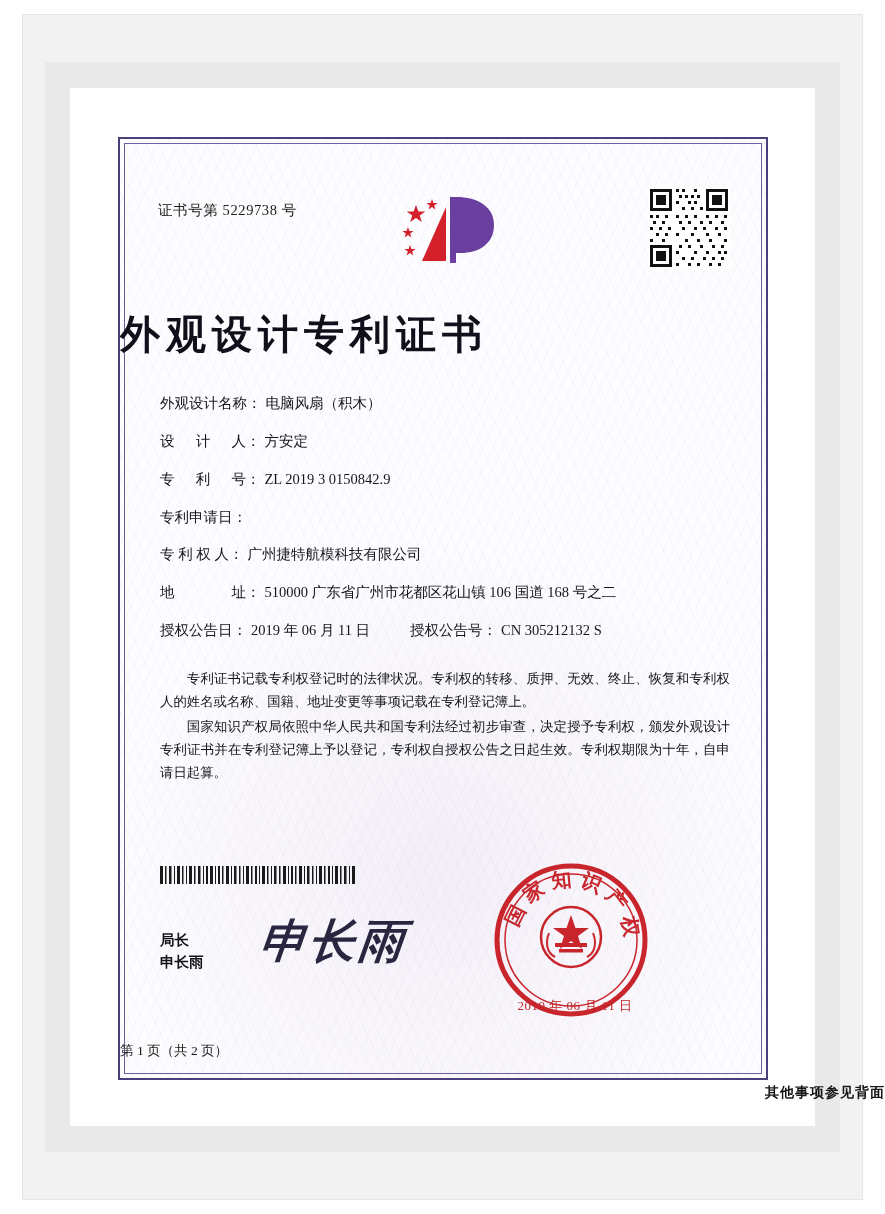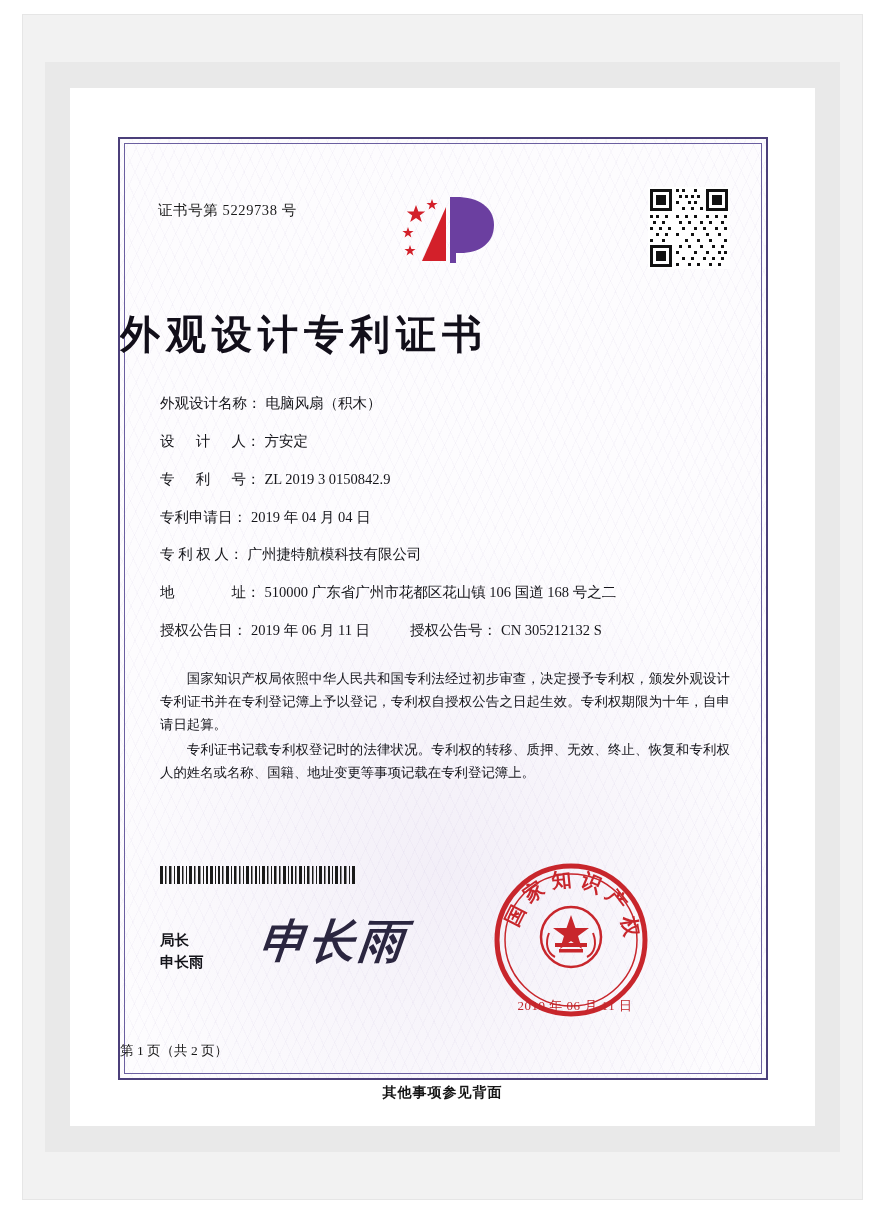--- a/index.html
+++ b/index.html
@@ -247,21 +247,21 @@
     right: 0;
     top: 903px;
     font-size: 13.5px;
     color: #1a1a1a;
   }
   .back-note {
     position: absolute;
     left: 0;
     right: 0;
     top: 1084px;
-    text-align: center;
+    text-align: right;
     font-size: 14px;
     color: #151515;
     letter-spacing: 1px;
     font-weight: bold;
   }
 </style>
 </head>
 <body>
 
 <div class="scan-page">
@@ -410,21 +410,20 @@
               <span>利</span>
               <span>号</span>
             </span>
           <span class="field-colon">：</span>
           <span class="field-value">ZL 2019 3 0150842.9</span>
         </div>
 
         <div class="field-row">
           <span class="field-label">专利申请日</span>
           <span class="field-colon">：</span>
-          <span class="field-value">2019 年 04 月 04 日</span>
         </div>
 
         <div class="field-row">
           <span class="field-label">专 利 权 人</span>
           <span class="field-colon">：</span>
           <span class="field-value">广州捷特航模科技有限公司</span>
         </div>
 
         <div class="field-row">
           <span class="field-label spread">
@@ -440,22 +439,22 @@
           <span class="field-colon">：</span>
           <span class="field-value">2019 年 06 月 11 日</span>
           <span class="sub-label">授权公告号</span>
           <span class="field-colon">：</span>
           <span class="sub-value">CN 305212132 S</span>
         </div>
 
       </div>
 
       <div class="paragraphs">
+        <p>专利证书记载专利权登记时的法律状况。专利权的转移、质押、无效、终止、恢复和专利权人的姓名或名称、国籍、地址变更等事项记载在专利登记簿上。</p>
         <p>国家知识产权局依照中华人民共和国专利法经过初步审查，决定授予专利权，颁发外观设计专利证书并在专利登记簿上予以登记，专利权自授权公告之日起生效。专利权期限为十年，自申请日起算。</p>
-        <p>专利证书记载专利权登记时的法律状况。专利权的转移、质押、无效、终止、恢复和专利权人的姓名或名称、国籍、地址变更等事项记载在专利登记簿上。</p>
       </div>
 
       <div class="barcode">
         <svg viewBox="0 0 196 18" width="196" height="18" preserveAspectRatio="none" aria-hidden="true">
           <g fill="#1a1a1a">
             <rect x="0" y="0" width="3" height="18"></rect>
               <rect x="5" y="0" width="1.5" height="18"></rect>
             <rect x="9" y="0" width="2.5" height="18"></rect>
               <rect x="14" y="0" width="1" height="18"></rect>
             <rect x="17" y="0" width="3" height="18"></rect>

